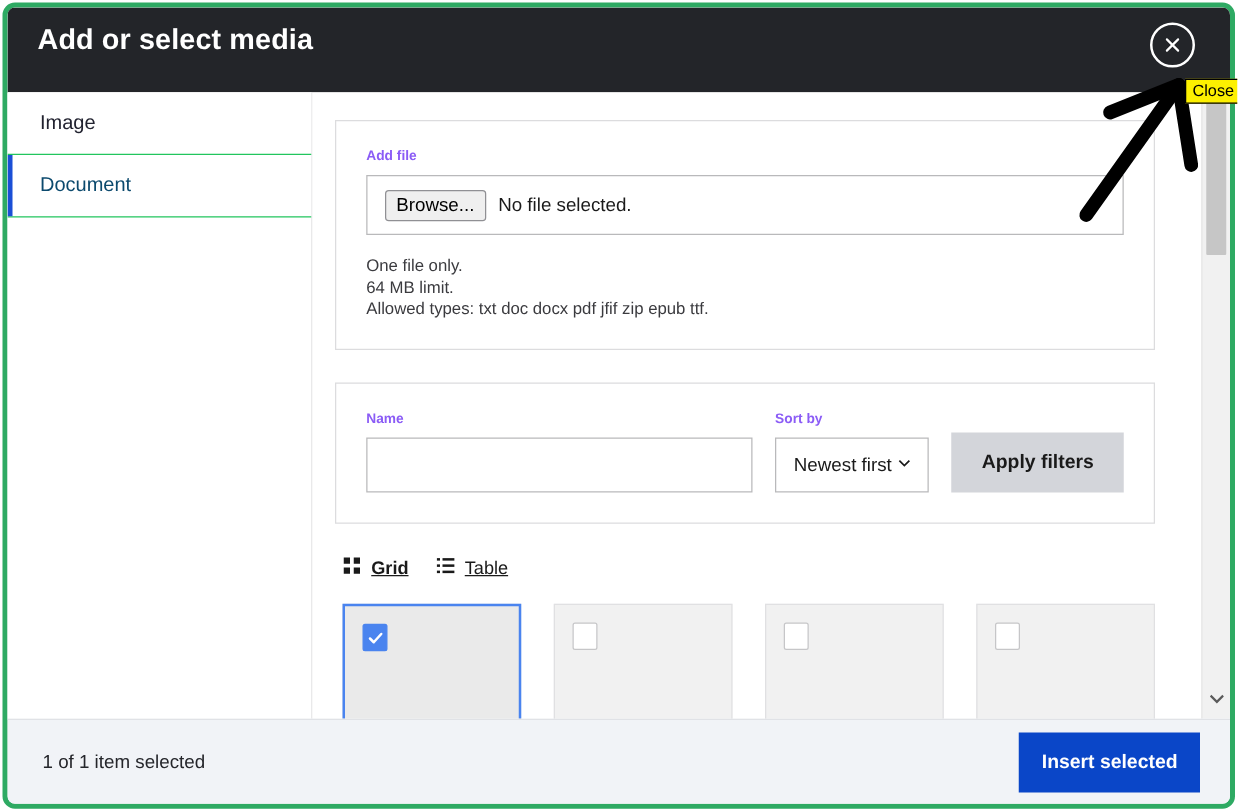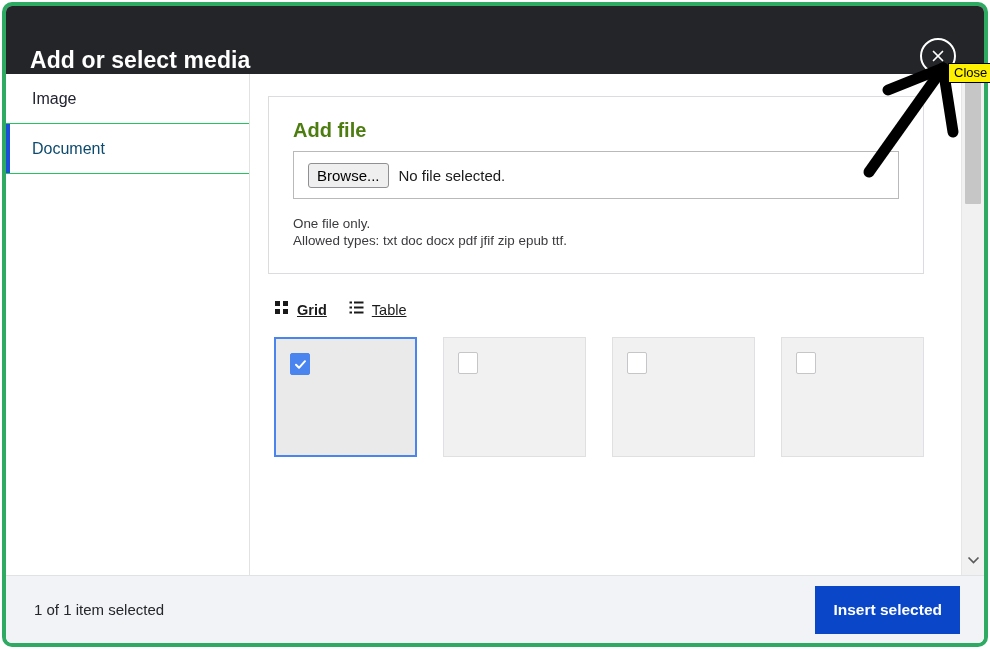--- a/index.html
+++ b/index.html
@@ -30,21 +30,21 @@
   }
   
   .dialog-header {
     position: absolute;
     left: 0;
     top: 0;
     right: 0;
     height: 68px;
     background: #232529;
     display: flex;
-    align-items: flex-end;
+    align-items: flex-start;
     justify-content: space-between;
     padding: 12px 18px 0 24px;
     box-sizing: border-box;
   }
   .dialog-title {
     color: #ffffff;
     font-size: 23px;
     font-weight: bold;
     letter-spacing: 0.1px;
     white-space: nowrap;
@@ -126,23 +126,23 @@
     overflow: hidden;
   }
   .card-panel {
     border: 1px solid #dcdcde;
     background: #ffffff;
     padding: 22px 24px 24px 24px;
     box-sizing: border-box;
     margin-bottom: 26px;
   }
   .field-label {
-    font-size: 20px;
+    font-size: 11px;
     font-weight: bold;
-    color: #4d7c0f;
+    color: #8b5cf6;
     margin-bottom: 9px;
   }
   .file-input-box {
     border: 1px solid #b9b9bb;
     background: #ffffff;
     height: 48px;
     display: flex;
     align-items: center;
     padding-left: 14px;
     box-sizing: border-box;
@@ -391,24 +391,45 @@
         <div class="main-content">
 
           <div class="card-panel">
             <div class="field-label">Add file</div>
             <div class="file-input-box">
               <button class="browse-btn">Browse...</button>
               <span class="no-file-text">No file selected.</span>
             </div>
             <div class="help-lines">
               <div class="help-line">One file only.</div>
+              <div class="help-line">64 MB limit.</div>
               <div class="help-line">Allowed types: txt doc docx pdf jfif zip epub ttf.</div>
             </div>
           </div>
 
+          <div class="card-panel">
+            <div class="filter-row">
+              <div class="filter-col-name">
+                <div class="field-label">Name</div>
+                <input class="name-input" type="text" placeholder="" style="">
+              </div>
+              <div>
+                <div class="field-label">Sort by</div>
+                <div class="sort-select">
+                  <span>Newest first</span>
+                  <span>
+                    <svg width="13" height="13" viewBox="0 0 13 13">
+                      <polyline points="2.5,4.5 6.5,8.5 10.5,4.5" fill="none" stroke="#1a1a1a" stroke-width="1.4"></polyline>
+                    </svg>
+                  </span>
+                </div>
+              </div>
+              <button class="apply-btn">Apply filters</button>
+            </div>
+          </div>
 
           <div class="view-toggle">
             <div class="view-opt active">
               <span>
                 <svg width="15" height="15" viewBox="0 0 15 15">
                   <rect x="1" y="1" width="5" height="5" fill="#1a1a1a"></rect>
                   <rect x="9" y="1" width="5" height="5" fill="#1a1a1a"></rect>
                   <rect x="1" y="9" width="5" height="5" fill="#1a1a1a"></rect>
                   <rect x="9" y="9" width="5" height="5" fill="#1a1a1a"></rect>
                 </svg>

